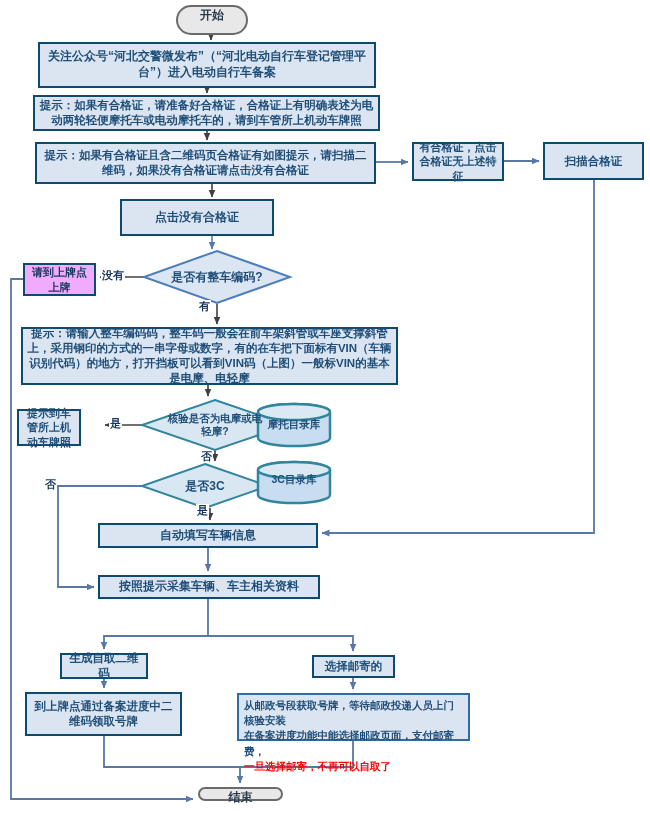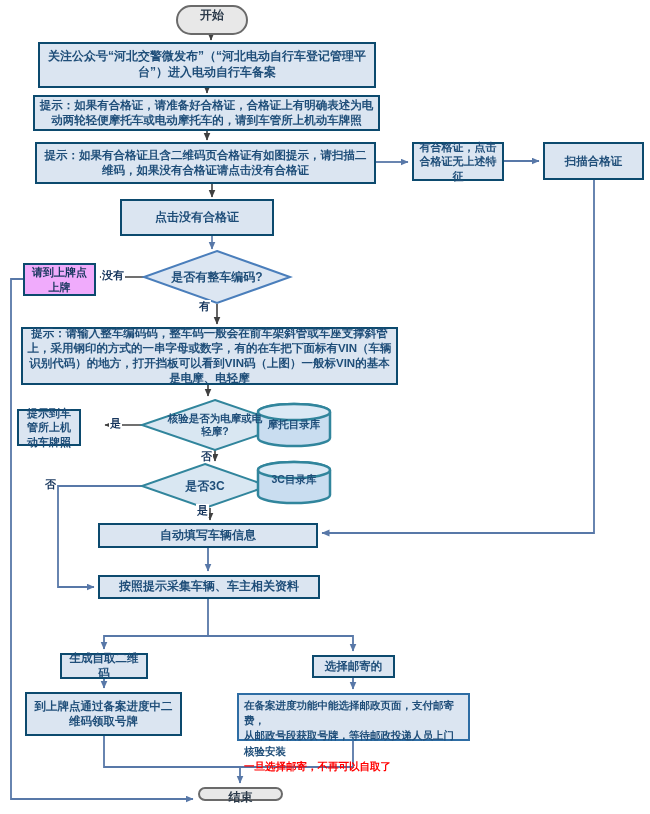--- a/index.html
+++ b/index.html
@@ -150,22 +150,22 @@
 
   <div class="node" style="left:312px;top:655px;width:83px;height:23px;font-size:11.5px">
       <span>选择邮寄的</span>
     </div>
 
   <div class="node" style="left:25px;top:692px;width:157px;height:44px;font-size:11.5px">
       <span>到上牌点通过备案进度中二维码领取号牌</span>
     </div>
 
   <div class="note-box" style="left:237px;top:693px;width:233px;height:48px">
+    <div>从邮政号段获取号牌，等待邮政投递人员上门核验安装</div>
     <div>在备案进度功能中能选择邮政页面，支付邮寄费，</div>
-    <div>从邮政号段获取号牌，等待邮政投递人员上门核验安装</div>
     <div class="red">一旦选择邮寄，不再可以自取了</div>
   </div>
 
   <div class="dtext" style="left:152px;top:270px;width:130px;font-size:12px">是否有整车编码?</div>
   <div class="dtext" style="left:165px;top:412px;width:100px;font-size:10.5px">核验是否为电摩或电轻摩?</div>
   <div class="dtext" style="left:170px;top:479px;width:70px;font-size:12px">是否3C</div>
 
   <div class="dtext" style="left:258px;top:418px;width:72px;font-size:10.5px">摩托目录库</div>
   <div class="dtext" style="left:258px;top:473px;width:72px;font-size:10.5px">3C目录库</div>
 

